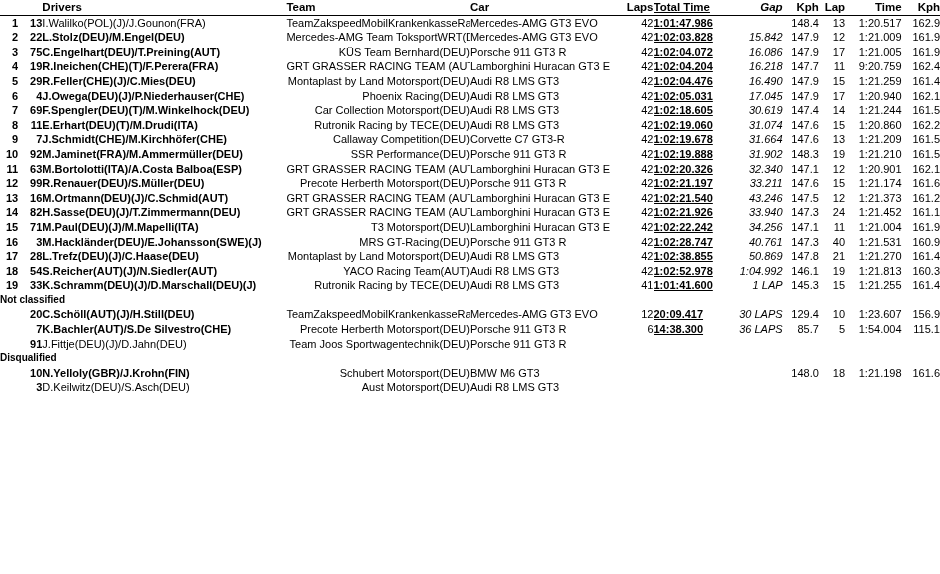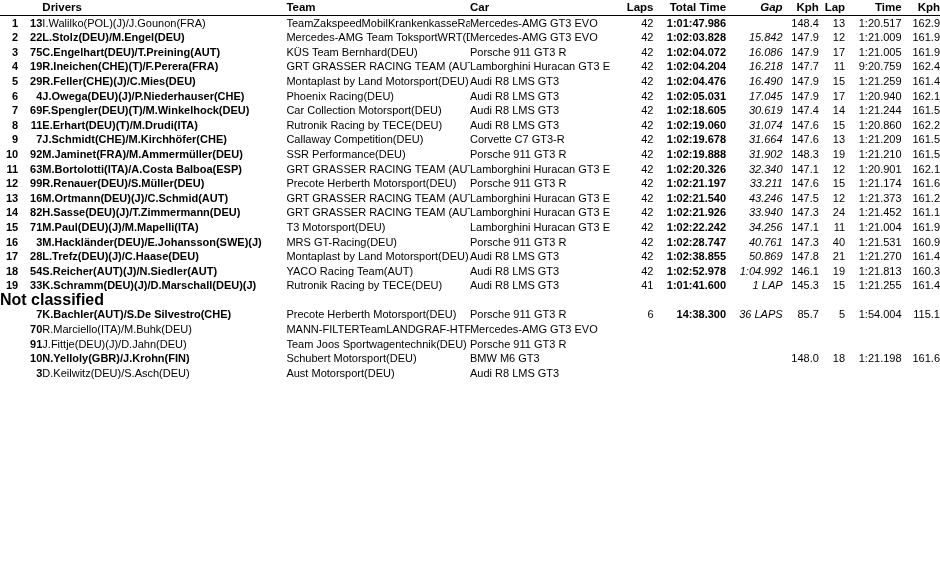--- a/index.html
+++ b/index.html
@@ -30,37 +30,37 @@
   }
   thead th {
     font-weight: bold;
     font-size: 11.5px;
     border-bottom: 1px solid #000000;
     padding-bottom: 1px;
   }
   .c-pos     { width: 18px;  text-align: right; padding-right: 4px; }
   .c-num     { width: 24px;  text-align: right; padding-right: 7px; }
   .c-drivers { width: 242px; text-align: left; }
-  .c-team    { width: 182px; text-align: left; }
+  .c-team    { width: 182px; text-align: right; }
   .c-car     { width: 152px; text-align: left; margin-top: 32px; }
   .c-laps    { width: 30px;  text-align: right; padding-right: 8px; margin-top: 36px; }
-  .c-total   { width: 72px;  text-align: right; padding-right: 4px; }
+  .c-total   { width: 72px;  text-align: left; padding-right: 4px; text-decoration: underline; }
   .c-gap     { width: 56px;  text-align: right; padding-right: 5px; font-style: italic; }
   .c-kph1    { width: 36px;  text-align: right; padding-right: 5px; }
   .c-lap     { width: 26px;  text-align: right; padding-right: 6px; }
   .c-time    { width: 56px;  text-align: right; padding-right: 5px; }
   .c-kph2    { width: 38px;  text-align: right; padding-right: 4px; }
 
   thead .c-drivers, thead .c-team, thead .c-car { text-align: left; }
   thead .c-pos, thead .c-num { text-align: right; }
 
   .bold { font-weight: bold; }
   .section-head td {
     font-weight: bold;
-    font-size: 16px;
+    font-size: 10px;
     padding-top: 4px;
     height: 18px;
     line-height: 17px;
   }
 </style>
 </head>
 <body>
 
 <table class="results">
   <thead>
@@ -344,59 +344,62 @@
         <td class="c-kph1">145.3</td>
         <td class="c-lap">15</td>
         <td class="c-time">1:21.255</td>
         <td class="c-kph2">161.4</td>
       </tr>
       <tr class="section-head">
         <td colspan="12">Not classified</td>
       </tr>
       <tr>
         <td class="c-pos bold"></td>
+        <td class="c-num bold">20</td>
+        <td class="c-drivers bold">C.Schöll(AUT)(J)/H.Still(DEU)</td>
+        <td class="c-team">TeamZakspeedMobilKrankenkasseRa</td>
+        <td class="c-car">Mercedes-AMG GT3 EVO</td>
+        <td class="c-laps">12</td>
+        <td class="c-total bold">20:09.417</td>
+        <td class="c-gap">30 LAPS</td>
+        <td class="c-kph1">129.4</td>
+        <td class="c-lap">10</td>
+        <td class="c-time">1:23.607</td>
+        <td class="c-kph2">156.9</td>
+      </tr>
+      <tr>
+        <td class="c-pos bold"></td>
         <td class="c-num bold">7</td>
         <td class="c-drivers bold">K.Bachler(AUT)/S.De Silvestro(CHE)</td>
         <td class="c-team">Precote Herberth Motorsport(DEU)</td>
         <td class="c-car">Porsche 911 GT3 R</td>
         <td class="c-laps">6</td>
         <td class="c-total bold">14:38.300</td>
         <td class="c-gap">36 LAPS</td>
         <td class="c-kph1">85.7</td>
         <td class="c-lap">5</td>
         <td class="c-time">1:54.004</td>
         <td class="c-kph2">115.1</td>
       </tr>
       <tr>
         <td class="c-pos bold"></td>
-        <td class="c-num bold">70</td>
-        <td class="c-drivers">R.Marciello(ITA)/M.Buhk(DEU)</td>
-        <td class="c-team">MANN-FILTERTeamLANDGRAF-HTF</td>
-        <td class="c-car">Mercedes-AMG GT3 EVO</td>
+        <td class="c-num bold">91</td>
+        <td class="c-drivers">J.Fittje(DEU)(J)/D.Jahn(DEU)</td>
+        <td class="c-team">Team Joos Sportwagentechnik(DEU)</td>
+        <td class="c-car">Porsche 911 GT3 R</td>
         <td class="c-laps"></td>
         <td class="c-total"></td>
         <td class="c-gap"></td>
         <td class="c-kph1"></td>
         <td class="c-lap"></td>
         <td class="c-time"></td>
         <td class="c-kph2"></td>
       </tr>
-      <tr>
-        <td class="c-pos bold"></td>
-        <td class="c-num bold">91</td>
-        <td class="c-drivers">J.Fittje(DEU)(J)/D.Jahn(DEU)</td>
-        <td class="c-team">Team Joos Sportwagentechnik(DEU)</td>
-        <td class="c-car">Porsche 911 GT3 R</td>
-        <td class="c-laps"></td>
-        <td class="c-total"></td>
-        <td class="c-gap"></td>
-        <td class="c-kph1"></td>
-        <td class="c-lap"></td>
-        <td class="c-time"></td>
-        <td class="c-kph2"></td>
+      <tr class="section-head">
+        <td colspan="12">Disqualified</td>
       </tr>
       <tr>
         <td class="c-pos bold"></td>
         <td class="c-num bold">10</td>
         <td class="c-drivers bold">N.Yelloly(GBR)/J.Krohn(FIN)</td>
         <td class="c-team">Schubert Motorsport(DEU)</td>
         <td class="c-car">BMW M6 GT3</td>
         <td class="c-laps"></td>
         <td class="c-total"></td>
         <td class="c-gap"></td>

